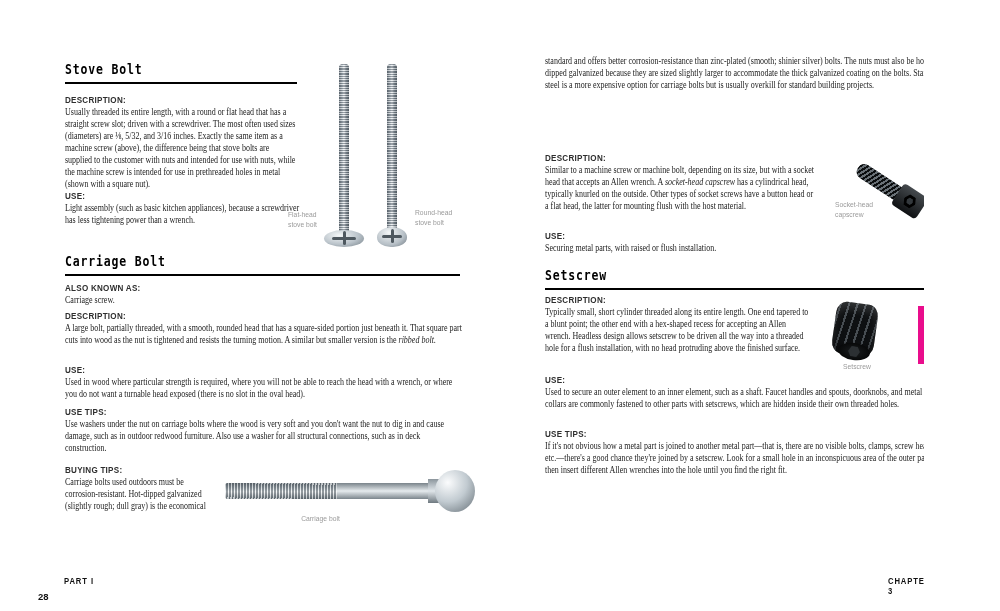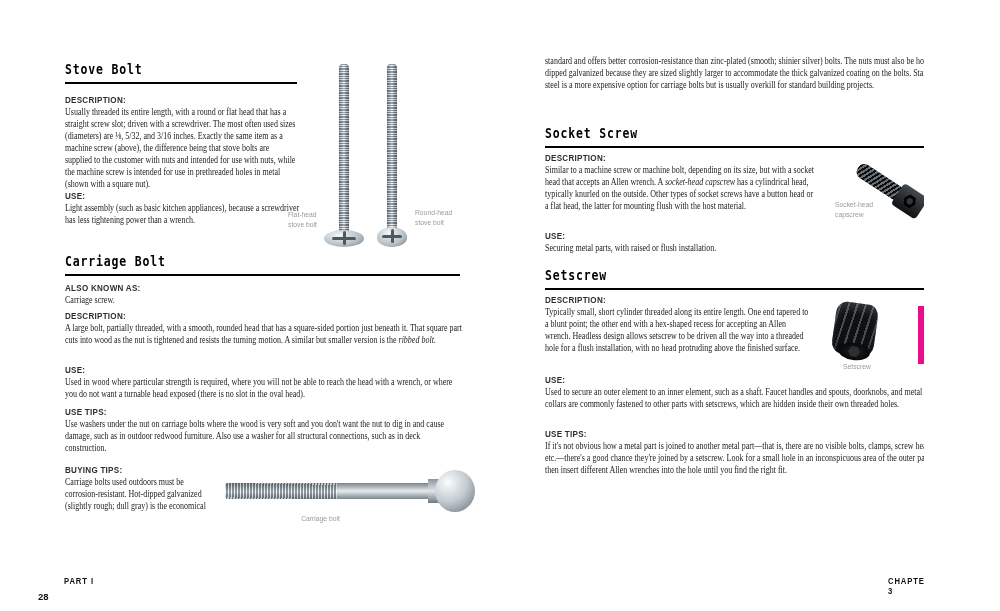--- a/index.html
+++ b/index.html
@@ -134,23 +134,20 @@
   <div class="cbolt">
     <div class="cthread"></div>
     <div class="cshank"></div>
     <div class="cneck"></div>
     <div class="chead"></div>
   </div>
   <div class="cap" style="left:280px;top:514px;width:90px;text-align:center;">Carriage bolt</div>
 
   <div class="p" style="left:545px;top:55px;width:498px;">standard and offers better corrosion-resistance than zinc-plated (smooth; shinier silver) bolts. The nuts must also be hot-dipped galvanized because they are sized slightly larger to accommodate the thick galvanized coating on the bolts. Stainless steel is a more expensive option for carriage bolts but is usually overkill for standard building projects.</div>
 
-  <div class="h2w" style="left:545px;top:124px;width:395px;">
-    <span class="h2">Socket Screw</span>
-  </div>
   <div class="lb" style="left:545px;top:152px;">DESCRIPTION:</div>
   <div class="p" style="left:545px;top:164px;width:340px;"><span>Similar to a machine screw or machine bolt, depending on its size, but with a socket head that accepts an Allen wrench. A </span><i>socket-head capscrew</i><span> has a cylindrical head, typically knurled on the outside. Other types of socket screws have a button head or a flat head, the latter for mounting flush with the host material.</span></div>
   <div class="lb" style="left:545px;top:230px;">USE:</div>
   <div class="p" style="left:545px;top:242px;width:498px;">Securing metal parts, with raised or flush installation.</div>
 
   <div class="sockwrap">
     <div class="sock">
       <div class="sockshaft"></div>
       <div class="sockhead">
         <div class="sockhex"></div>

